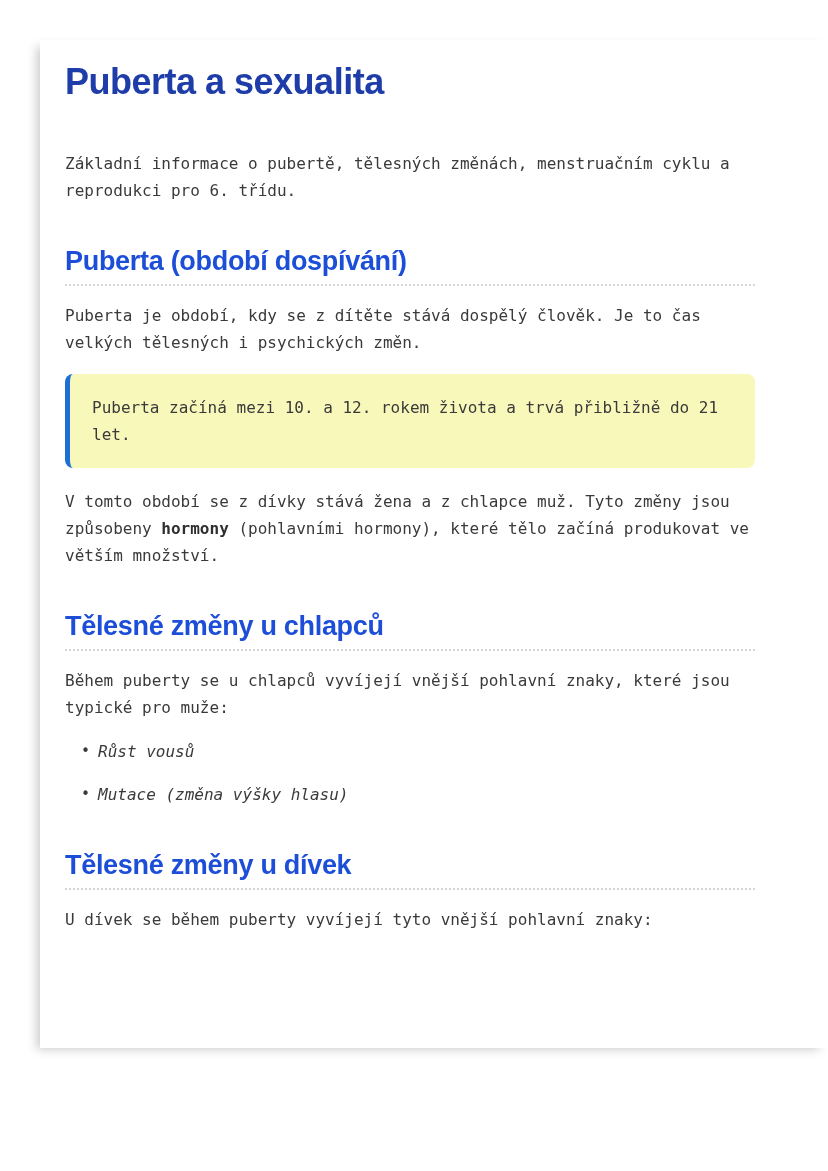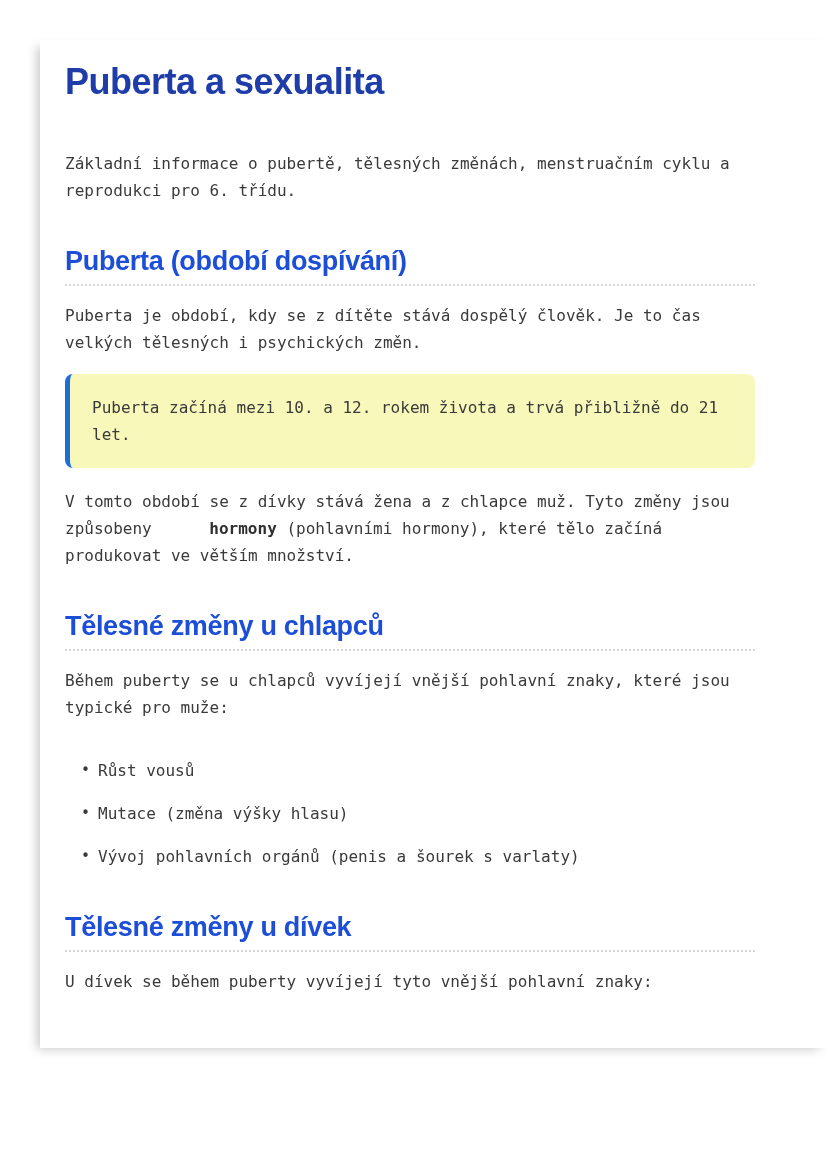--- a/index.html
+++ b/index.html
@@ -64,42 +64,43 @@
     padding: 20px 20px 20px 22px;
   }
   .callout .body-text {
     color: #3a3a3a;
   }
   .para-after-callout {
     margin-top: 20px;
   }
   .bullet-list {
     list-style: none;
-    margin: 36px 0 0 0;
+    margin: 17px 0 0 0;
     padding: 0;
+    font-style: italic;
   }
   .bullet-list li {
     position: relative;
     font-family: "DejaVu Sans Mono", monospace;
     font-size: 16px;
     line-height: 27px;
     color: #3a3a3a;
     padding-left: 33px;
     margin-bottom: 16px;
   }
   .bullet-list li:last-child { margin-bottom: 0; }
   .bullet-list li::before {
     content: "•";
     position: absolute;
     left: 16px;
     top: 0;
     color: #3a3a3a;
     font-size: 15px;
   }
-  strong.inline-bold { font-weight: bold; color: #2f2f2f; margin-left: 48px; }
+  strong.inline-bold { font-weight: bold; color: #2f2f2f; }
   .footer {
     position: absolute;
     left: 40px;
     right: 38px;
     top: 1182px;
     display: flex;
     justify-content: flex-end;
     align-items: baseline;
   }
   .footer-left {
@@ -135,21 +136,20 @@
 
       <p class="body-text para-after-callout"><span>V tomto období se z dívky stává žena a z chlapce muž. Tyto změny jsou způsobeny </span><strong class="inline-bold">hormony</strong><span> (pohlavními hormony), které tělo začíná produkovat ve větším množství.</span></p>
 
       <h2 class="section-heading">Tělesné změny u chlapců</h2>
 
       <p class="body-text">Během puberty se u chlapců vyvíjejí vnější pohlavní znaky, které jsou typické pro muže:</p>
 
       <ul class="bullet-list">
         <li>Růst vousů</li>
         <li>Mutace (změna výšky hlasu)</li>
-        <li>Vývoj pohlavních orgánů (penis a šourek s varlaty)</li>
       </ul>
 
       <h2 class="section-heading">Tělesné změny u dívek</h2>
 
       <p class="body-text">U dívek se během puberty vyvíjejí tyto vnější pohlavní znaky:</p>
 
     </div>
   </div>
 
   <div class="footer">

